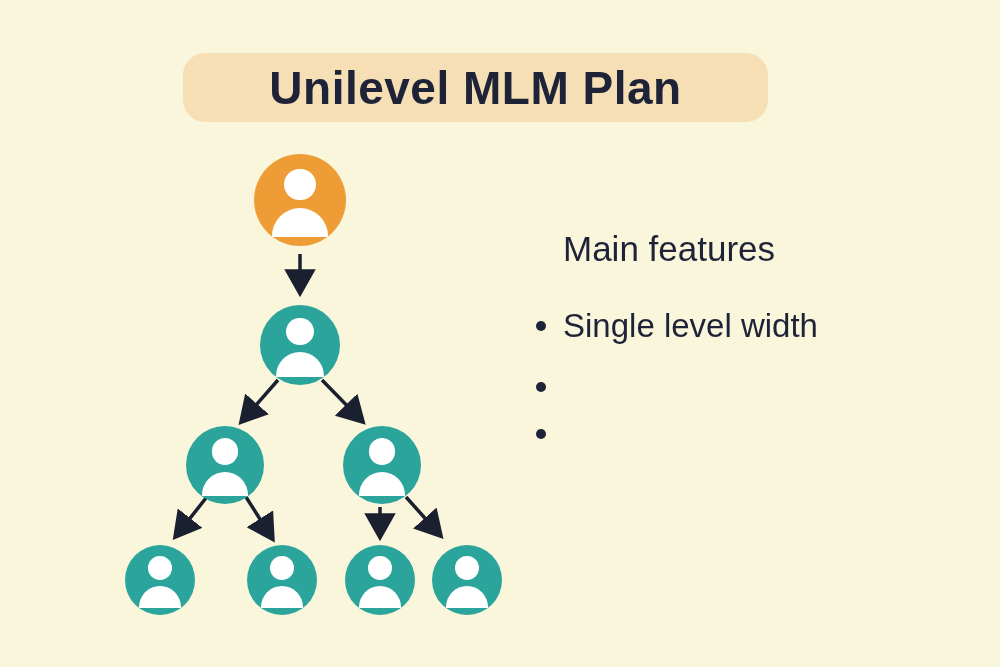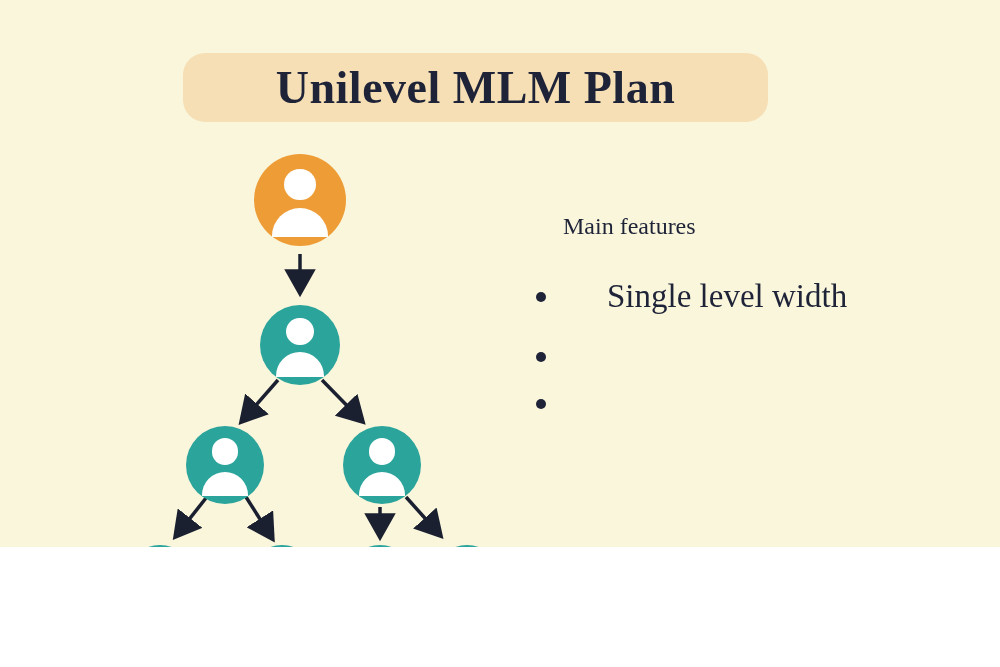--- a/index.html
+++ b/index.html
@@ -1,20 +1,20 @@
 <!DOCTYPE html>
 <html style="--bg: #FAF6DC; --banner: #F6DFB5; --orange: #EE9C35; --teal: #2BA49B; --text: #1E2338; --arrow: #1B2030;"><head>
 <meta charset="utf-8">
 <style>
   html,body { margin:0; padding:0; }
   .canvas {
     position:relative;
-    width:1000px; height:547px;
+    width:1000px; height:667px;
     background: var(--bg, #FAF6DC);
-    font-family: Liberation Serif, serif;
+    font-family: Liberation Sans, sans-serif;
     overflow:hidden;
   }
 
   
   .title-banner {
     position:absolute; left:183px; top:53px;
     width:585px; height:69px;
     background: var(--banner, #F6DFB5);
     border-radius:22px;
     display:flex; align-items:center; justify-content:center;
@@ -63,36 +63,35 @@
   }
   .arrow-line { stroke: var(--arrow, #1B2030); stroke-width:3.5; }
   .ah-path { fill: var(--arrow, #1B2030); }
 
   
   .features {
     position:absolute; left:520px; top:213px; width:470px;
     color: var(--text, #1E2338);
   }
   .features-heading {
-    font-size:24px;
-    margin:0 0 0 43px;
+    font-size:35px;
+    margin:16px 0 0 43px;
     font-weight:normal;
     color: var(--text, #1E2338);
   }
   .features-list {
     list-style:none;
     margin:38px 0 0 0;
     padding:0 0 0 16px;
   }
   .features-list li {
     display:flex; align-items:center;
     margin-bottom:37px;
     font-size:33px;
     white-space:nowrap;
-    gap:44px;
   }
   .bullet-dot {
     flex:none;
     width:10px; height:10px; border-radius:50%;
     background: var(--text, #1E2338);
     margin-right:17px;
   }
 </style>
 </head>
 <body>

